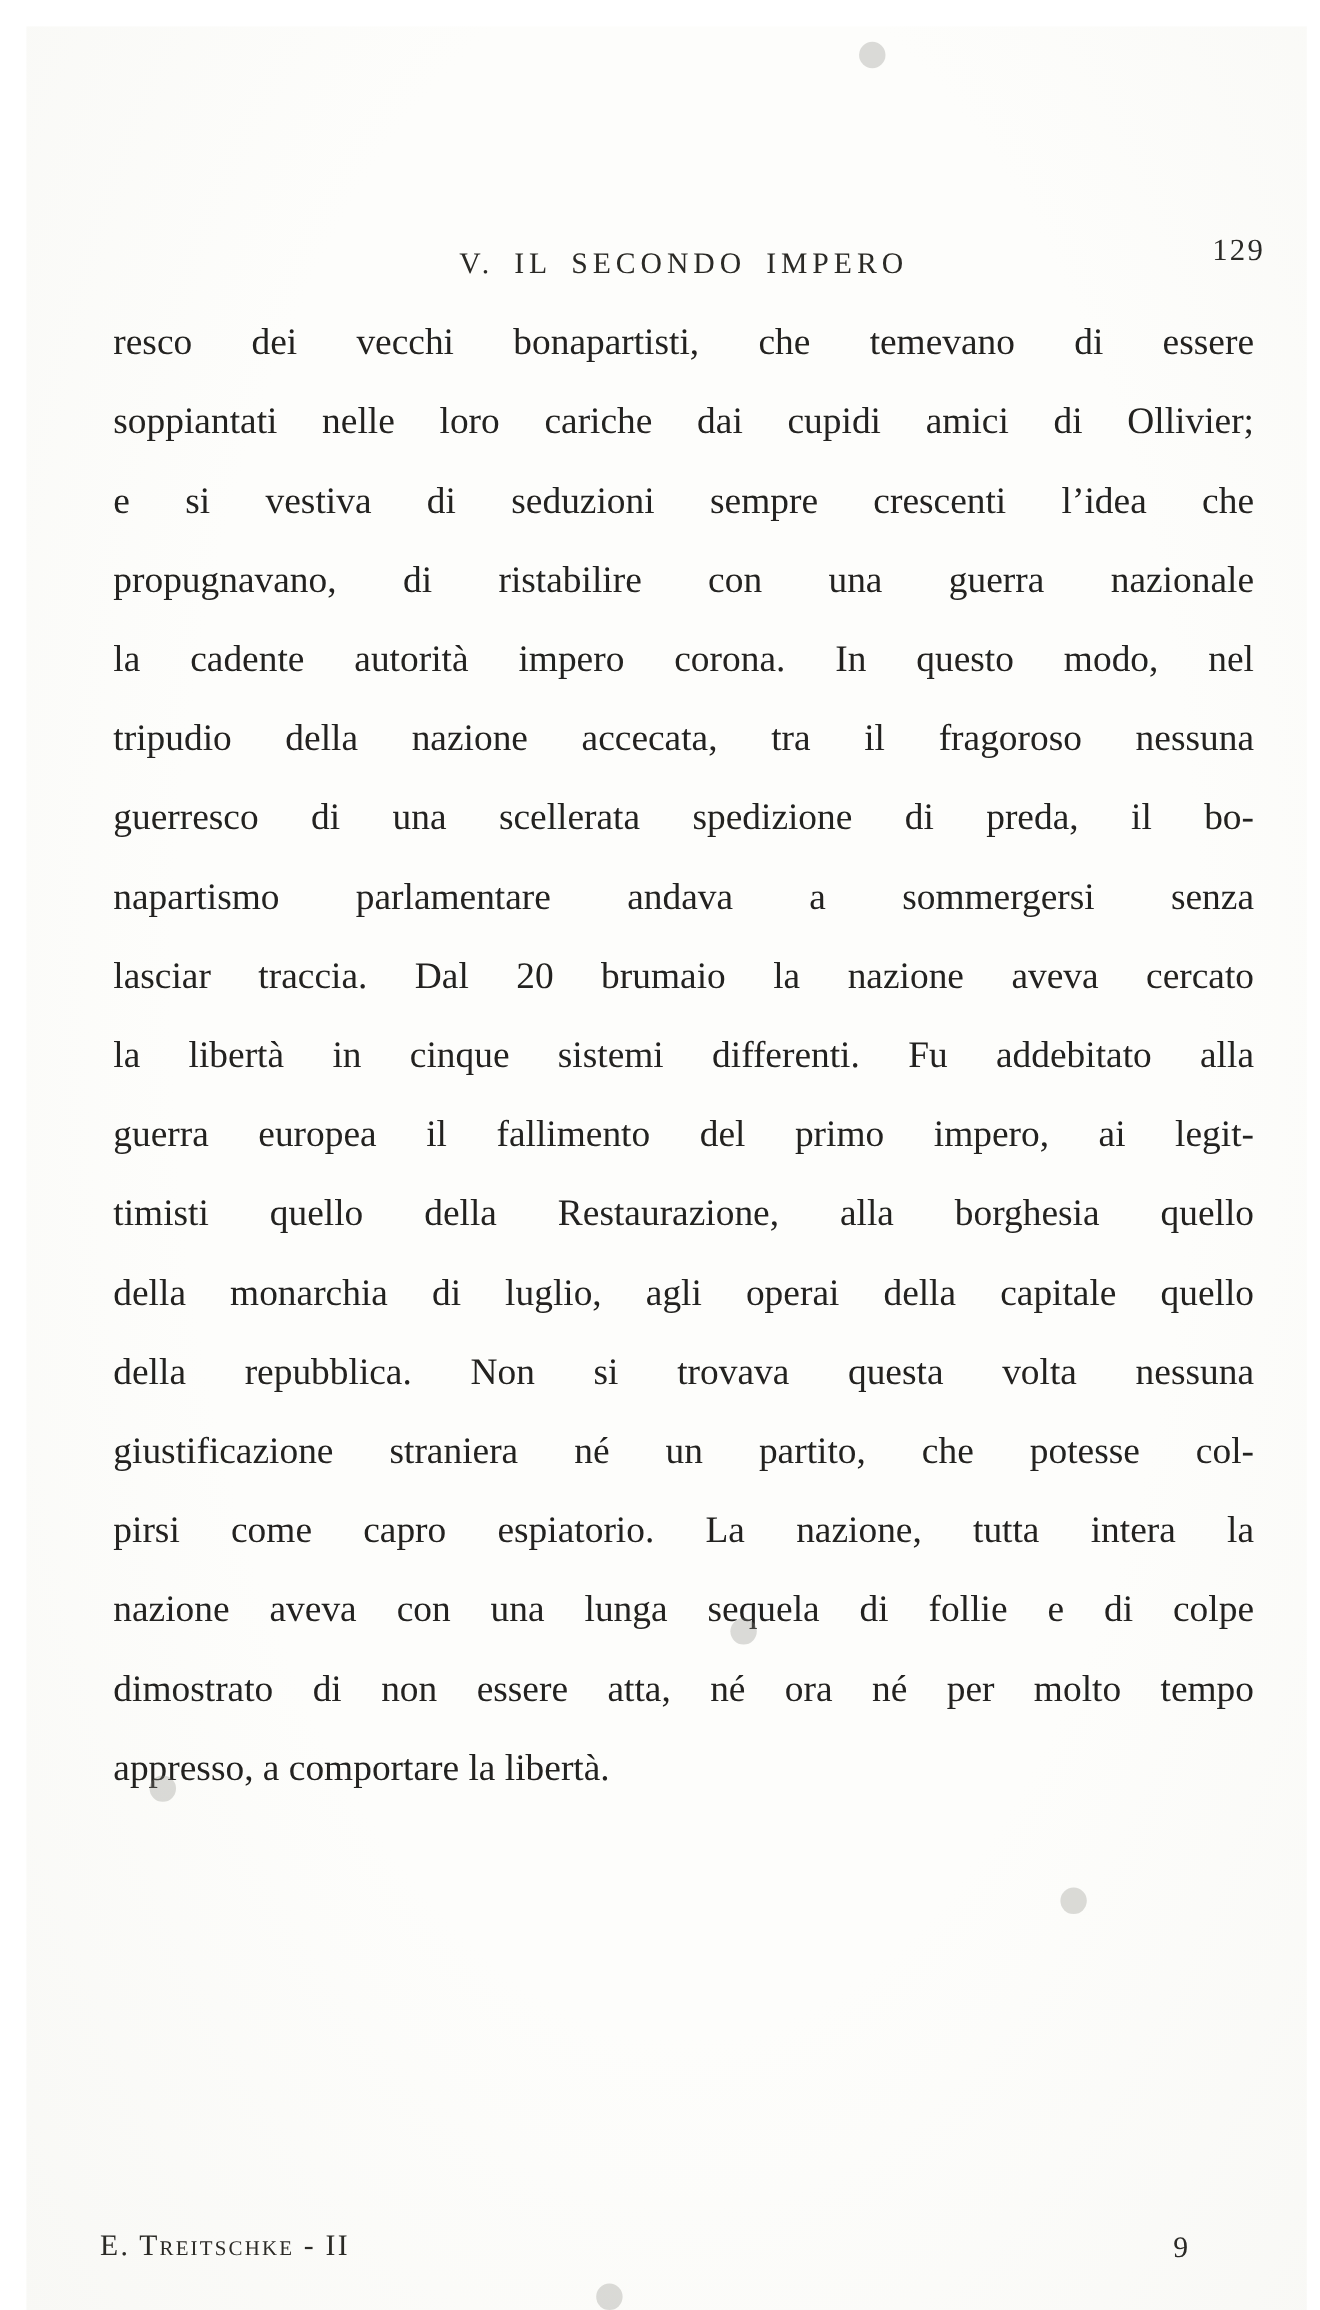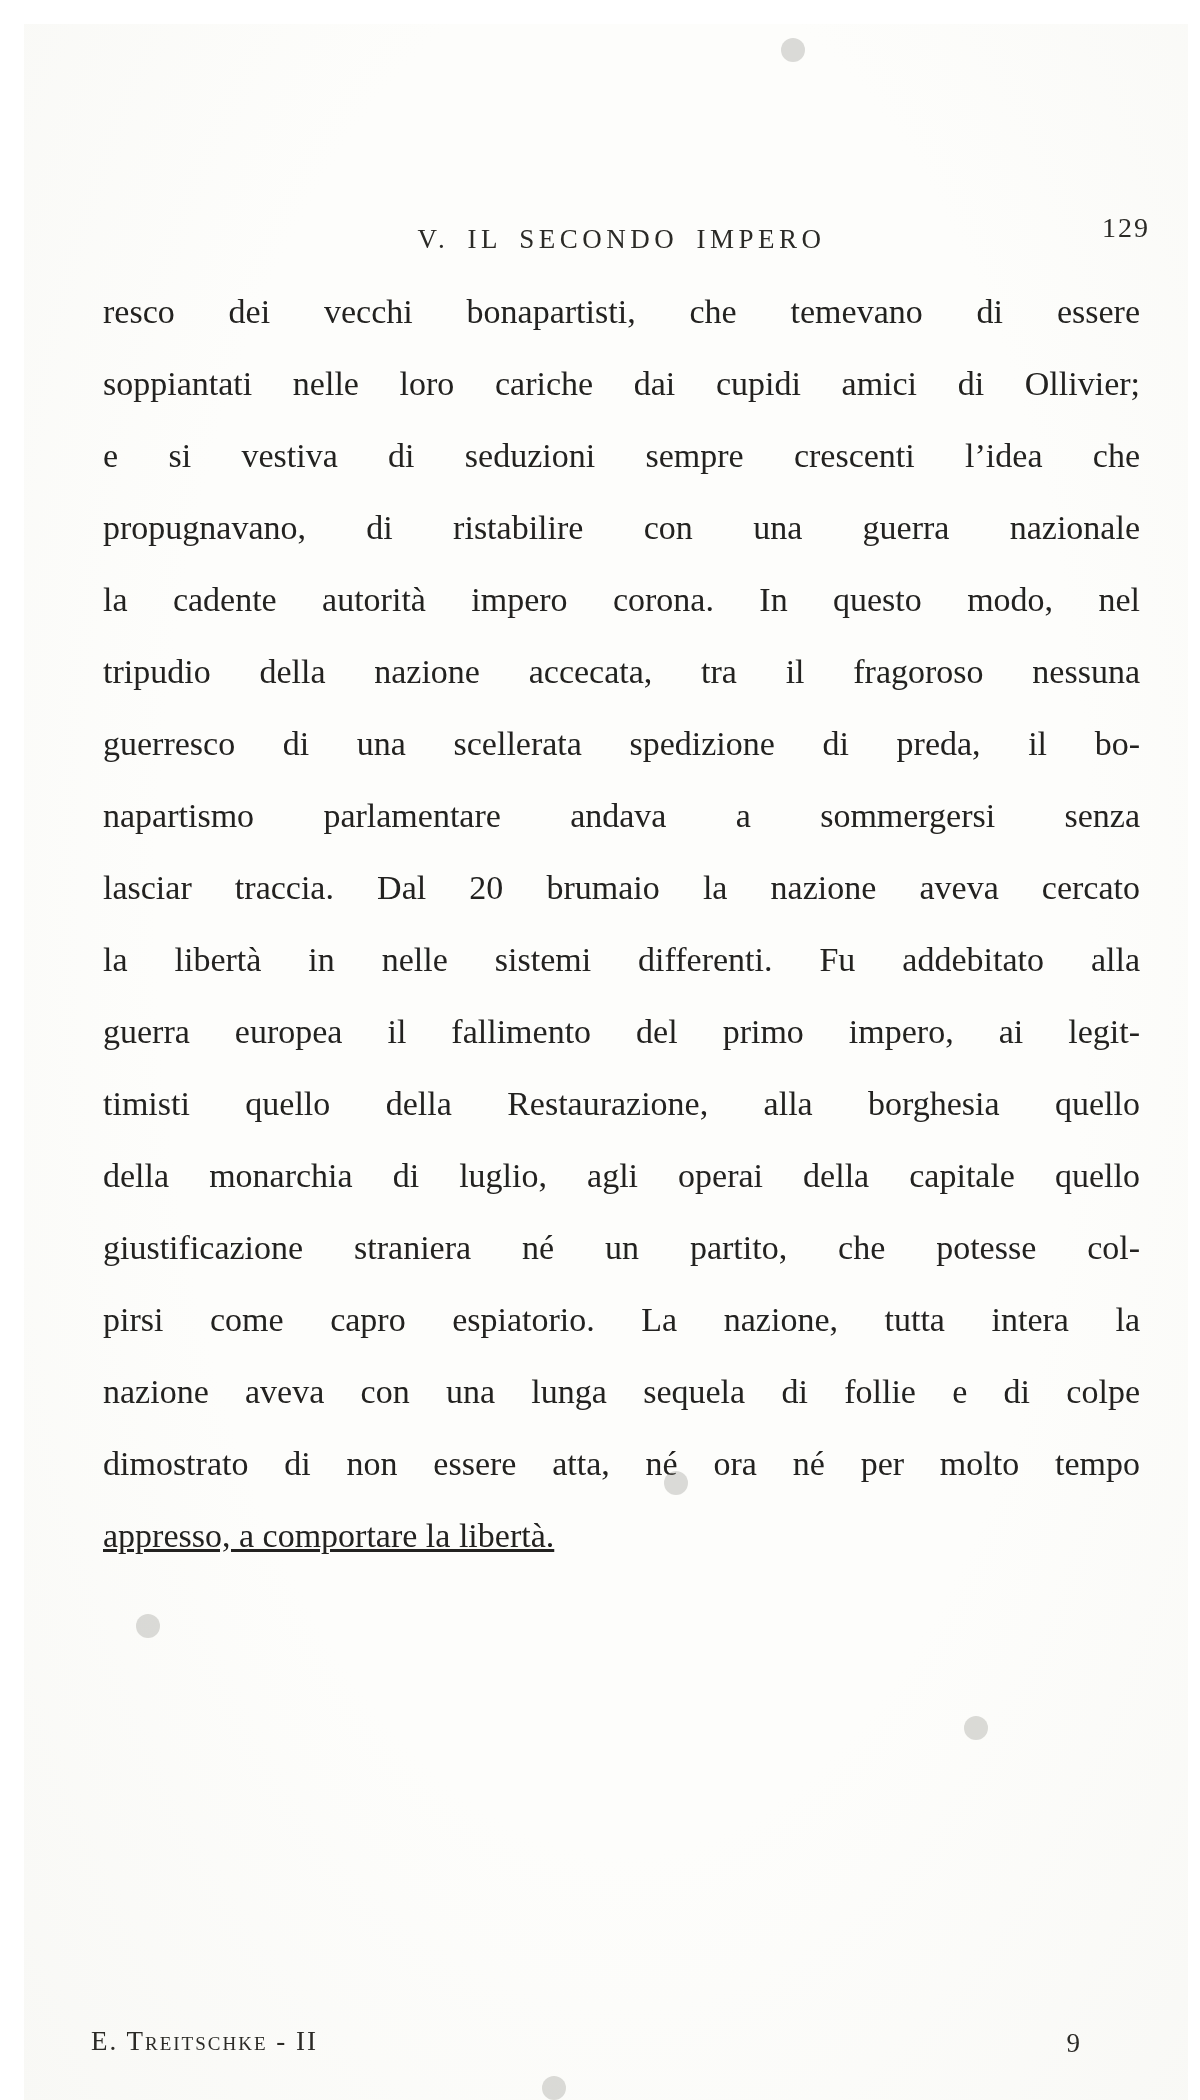--- a/index.html
+++ b/index.html
@@ -50,21 +50,20 @@
     color: #232220;
   }
   .line {
     text-align: justify;
     text-align-last: justify;
     text-justify: inter-word;
     white-space: normal;
   }
   .line.last {
     text-align-last: left;
-    text-decoration: underline;
   }
   .page-footer {
     position: absolute;
     top: 1990px;
     left: 55px;
     width: 1085px;
     height: 40px;
   }
   .signature {
     position: absolute;
@@ -102,24 +101,25 @@
   <main class="page-body">
     <div class="line">resco dei vecchi bonapartisti, che temevano di essere</div>
     <div class="line">soppiantati nelle loro cariche dai cupidi amici di Ollivier;</div>
     <div class="line">e si vestiva di seduzioni sempre crescenti l’idea che</div>
     <div class="line">propugnavano, di ristabilire con una guerra nazionale</div>
     <div class="line">la cadente autorità impero corona. In questo modo, nel</div>
     <div class="line">tripudio della nazione accecata, tra il fragoroso nessuna</div>
     <div class="line">guerresco di una scellerata spedizione di preda, il bo-</div>
     <div class="line">napartismo parlamentare andava a sommergersi senza</div>
     <div class="line">lasciar traccia. Dal 20 brumaio la nazione aveva cercato</div>
-    <div class="line">la libertà in nelle sistemi differenti. Fu addebitato alla</div>
+    <div class="line">la libertà in cinque sistemi differenti. Fu addebitato alla</div>
     <div class="line">guerra europea il fallimento del primo impero, ai legit-</div>
     <div class="line">timisti quello della Restaurazione, alla borghesia quello</div>
     <div class="line">della monarchia di luglio, agli operai della capitale quello</div>
+    <div class="line">della repubblica. Non si trovava questa volta nessuna</div>
     <div class="line">giustificazione straniera né un partito, che potesse col-</div>
     <div class="line">pirsi come capro espiatorio. La nazione, tutta intera la</div>
     <div class="line">nazione aveva con una lunga sequela di follie e di colpe</div>
     <div class="line">dimostrato di non essere atta, né ora né per molto tempo</div>
     <div class="line last">appresso, a comportare la libertà.</div>
   </main>
 
   <footer class="page-footer">
     <span class="signature">E. Treitschke - II</span>
     <span class="sheet-number">9</span>

